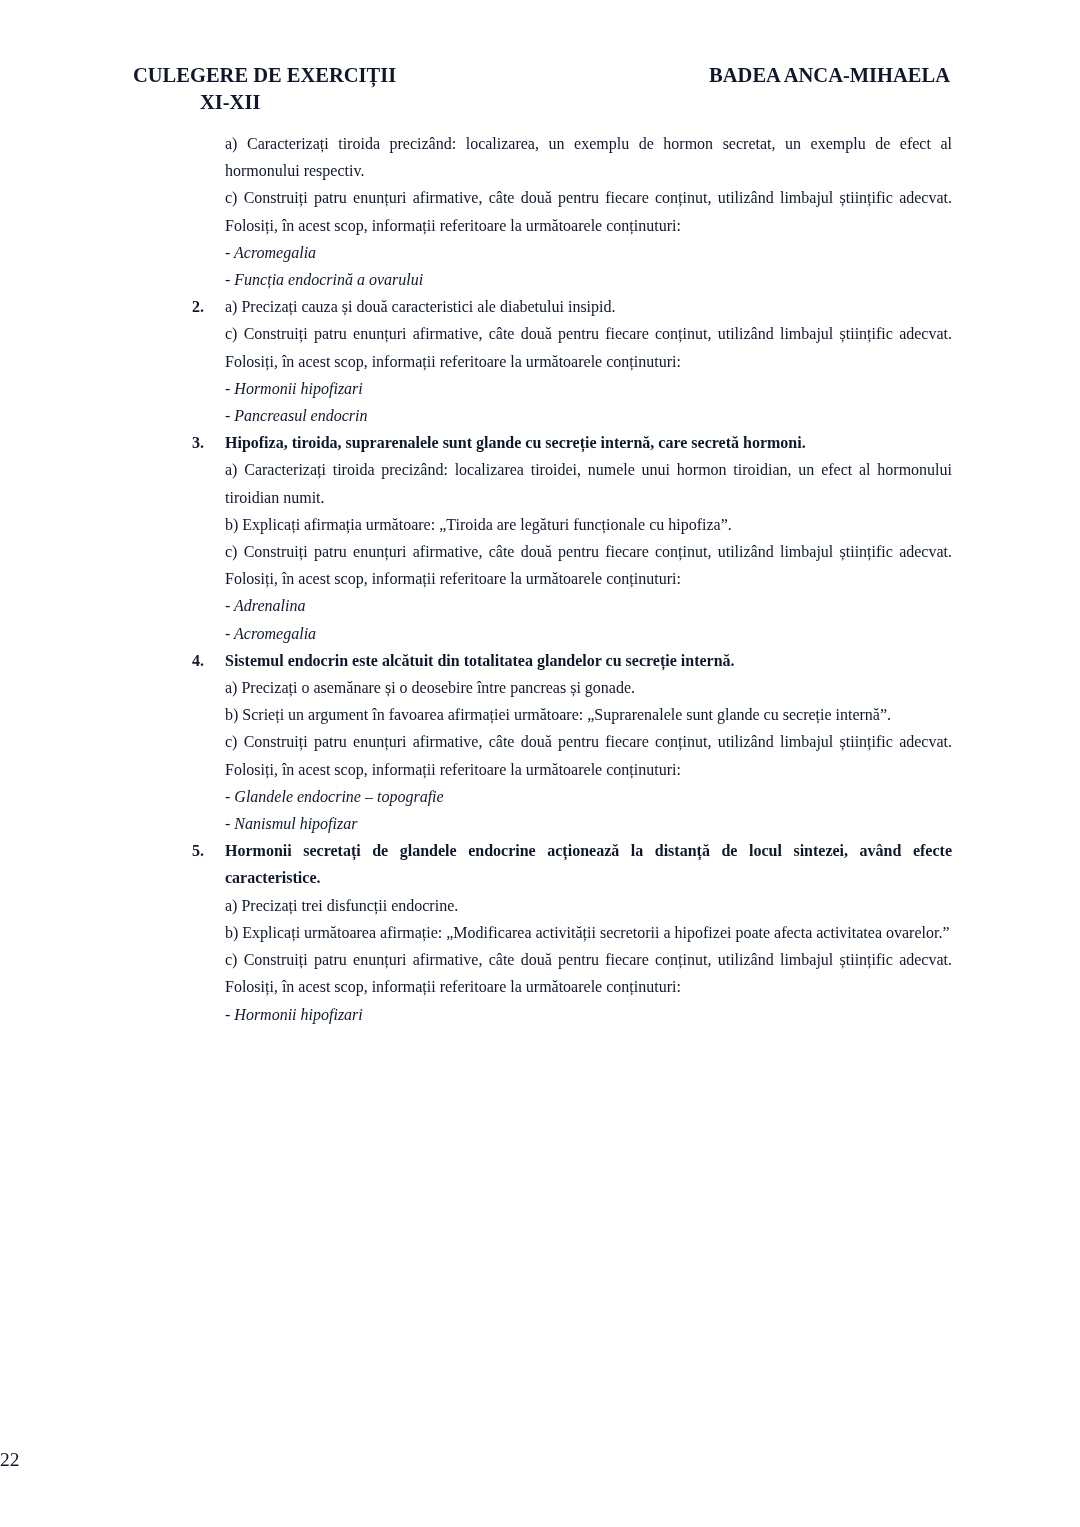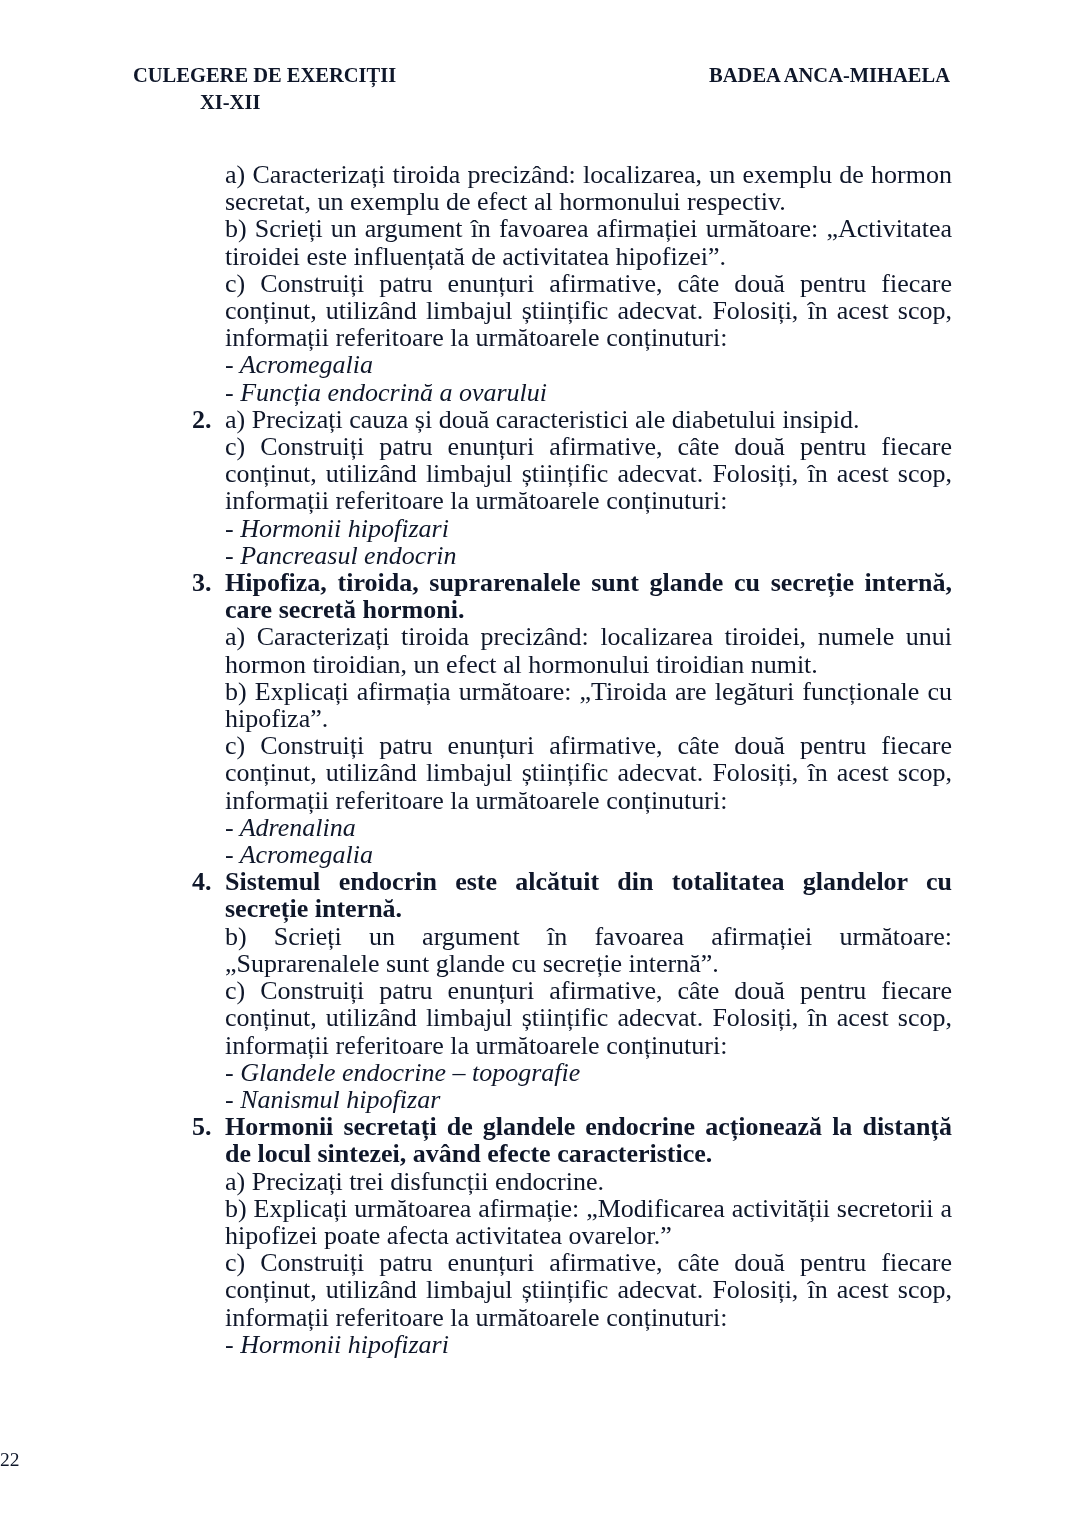--- a/index.html
+++ b/index.html
@@ -34,24 +34,23 @@
   .header-left .subtitle {
     margin-left: 67px;
   }
 
   
   .content {
     position: absolute;
     top: 130px;
     left: 225px;
     width: 727px;
-    font-size: 26px;
+    font-size: 16px;
     line-height: 27.2px;
     text-align: justify;
-    margin-top: 31px;
   }
   .content p {
     margin: 0;
     padding: 0;
   }
   .item {
     position: relative;
   }
   .item .num {
     position: absolute;
@@ -88,21 +87,20 @@
       <div>CULEGERE DE EXERCIȚII</div>
       <div class="subtitle">XI-XII</div>
     </div>
     <div class="header-right">BADEA ANCA-MIHAELA</div>
   </div>
 
   <div class="content">
 
     <section class="item">
       <p class="task">a) Caracterizați tiroida precizând: localizarea, un exemplu de hormon secretat, un exemplu de efect al hormonului respectiv.</p>
-      <p class="task">b) Scrieți un argument în favoarea afirmației următoare: „Activitatea tiroidei este influențată de activitatea hipofizei”.</p>
       <p class="task">c) Construiți patru enunțuri afirmative, câte două pentru fiecare conținut, utilizând limbajul științific adecvat. Folosiți, în acest scop, informații referitoare la următoarele conținuturi:</p>
       <p class="bullet">- Acromegalia</p>
       <p class="bullet">- Funcția endocrină a ovarului</p>
     </section>
 
     <section class="item">
       <span class="num">2.</span>
       <p class="task">a) Precizați cauza și două caracteristici ale diabetului insipid.</p>
       <p class="task">c) Construiți patru enunțuri afirmative, câte două pentru fiecare conținut, utilizând limbajul științific adecvat. Folosiți, în acest scop, informații referitoare la următoarele conținuturi:</p>
       <p class="bullet">- Hormonii hipofizari</p>
@@ -115,20 +113,21 @@
       <p class="task">a) Caracterizați tiroida precizând: localizarea tiroidei, numele unui hormon tiroidian, un efect al hormonului tiroidian numit.</p>
       <p class="task">b) Explicați afirmația următoare: „Tiroida are legături funcționale cu hipofiza”.</p>
       <p class="task">c) Construiți patru enunțuri afirmative, câte două pentru fiecare conținut, utilizând limbajul științific adecvat. Folosiți, în acest scop, informații referitoare la următoarele conținuturi:</p>
       <p class="bullet">- Adrenalina</p>
       <p class="bullet">- Acromegalia</p>
     </section>
 
     <section class="item">
       <span class="num">4.</span>
       <p class="title">Sistemul endocrin este alcătuit din totalitatea glandelor cu secreție internă.</p>
+      <p class="task">a) Precizați o asemănare și o deosebire între pancreas și gonade.</p>
       <p class="task">b) Scrieți un argument în favoarea afirmației următoare: „Suprarenalele sunt glande cu secreție internă”.</p>
       <p class="task">c) Construiți patru enunțuri afirmative, câte două pentru fiecare conținut, utilizând limbajul științific adecvat. Folosiți, în acest scop, informații referitoare la următoarele conținuturi:</p>
       <p class="bullet">- Glandele endocrine – topografie</p>
       <p class="bullet">- Nanismul hipofizar</p>
     </section>
 
     <section class="item">
       <span class="num">5.</span>
       <p class="title">Hormonii secretați de glandele endocrine acționează la distanță de locul sintezei, având efecte caracteristice.</p>
       <p class="task">a) Precizați trei disfuncții endocrine.</p>

